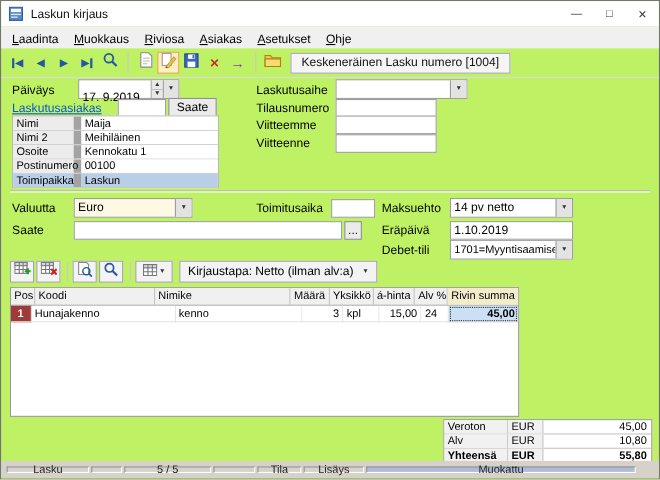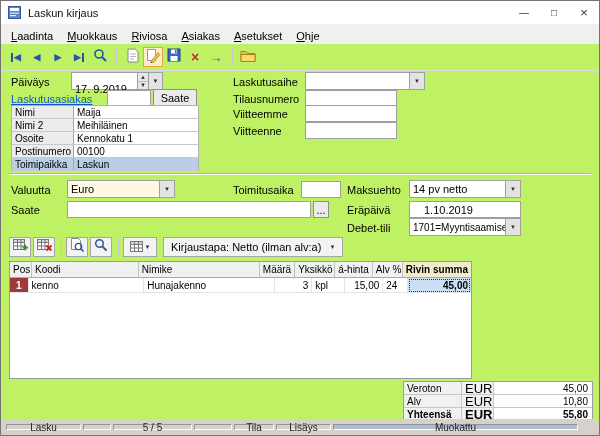--- a/index.html
+++ b/index.html
@@ -26,38 +26,38 @@
   .bar-left{border-left:2px solid #2456a4;padding-left:1px}
   .bar-right{border-right:2px solid #2456a4;padding-right:1px}
   .tb-sep{width:1px;height:18px;background:#c8c8c8;margin:0 5px}
   .x-glyph{color:#c03030;font-size:14px;font-weight:bold;line-height:1}
   .arrow-glyph{color:#7c3fc4;font-size:13px;font-weight:bold;line-height:1}
   .tb-status{height:19px;border:1px solid #a9a9a9;background:#f5f5f5;display:flex;align-items:center;padding:0 9px;font-size:11px;margin-left:5px;color:#111;white-space:nowrap}
 
   
   .lbl{position:absolute;font-size:11px;color:#000;white-space:nowrap}
   .link{color:#0a56c8;text-decoration:underline;cursor:pointer}
-  input.tfield{position:absolute;background:#fff;border:1px solid #9f9f9f;font-size:11px;padding:0 14px;font-family:inherit;height:17px;outline:none}
+  input.tfield{position:absolute;background:#fff;border:1px solid #9f9f9f;font-size:11px;padding:0 3px;font-family:inherit;height:17px;outline:none}
   .combo{position:absolute;background:#fff;border:1px solid #9f9f9f;height:18px;display:flex;align-items:stretch;font-size:11px}
   .combo .val{flex:1;display:flex;align-items:center;padding:0 3px;white-space:nowrap;overflow:hidden}
   .combo .arrow{width:15px;background:#e3e3e3;border-left:1px solid #9f9f9f;display:flex;align-items:center;justify-content:center;font-size:6px;color:#333}
   .combo.cream{background:#fdf9e3}
   .combo.small-text .val{font-size:10px}
   .datefield{position:absolute;left:70px;top:71px;width:92px;height:18px;background:#fff;border:1px solid #9f9f9f;display:flex;align-items:stretch;font-size:11px}
   .datefield .val{flex:1;display:flex;align-items:center;padding:16px 3px;white-space:nowrap}
   .spin{width:11px;display:flex;flex-direction:column;border-left:1px solid #9f9f9f}
   .spin div{flex:1;display:flex;align-items:center;justify-content:center;font-size:6px;line-height:1;background:#e8e8e8;color:#333;overflow:hidden}
   .spin div:first-child{border-bottom:1px solid #bbb}
   .datefield .arrow{width:14px;background:#e3e3e3;border-left:1px solid #9f9f9f;display:flex;align-items:center;justify-content:center;font-size:6px;color:#333}
   .btn{position:absolute;background:#ebebeb;border:1px solid #8f8f8f;font-size:11px;display:flex;align-items:center;justify-content:center;font-family:inherit}
 
   
   .cust{position:absolute;left:10px;top:104px;width:188px;border:1px solid #b2b2b2;border-bottom:none;background:#fff}
   .cust-row{display:flex;height:13px;border-bottom:1px solid #c9c9c9}
-  .cust-lab{width:62px;background:#ececec;border-right:1px solid #a3a3a3;font-size:10px;display:flex;align-items:center;padding:0 3px}
+  .cust-lab{width:62px;background:#ececec;border-right:7px solid #a3a3a3;font-size:10px;display:flex;align-items:center;padding:0 3px}
   .cust-val{flex:1;background:#fff;font-size:10px;display:flex;align-items:center;padding:0 3px}
   .cust-row.sel .cust-lab,.cust-row.sel .cust-val{background:#b9cfe8}
 
   .hsep{position:absolute;left:8px;right:8px;border-top:1px solid #b3b3b3;border-bottom:1px solid #fcfcfc}
 
   
   .rowsbar{position:absolute;top:234px;left:0;right:0;height:24px;display:flex;align-items:center;padding-left:8px}
   .rb-btn{width:22px;height:20px;border:1px solid #a5a5a5;background:#f3f3f3;display:flex;align-items:center;justify-content:center;margin-right:2px}
   .rb-btn.wide{width:34px;gap:2px}
   .rb-sep{width:1px;height:18px;background:#c8c8c8;margin:0 4px}
@@ -72,30 +72,30 @@
   .g-c{display:flex;align-items:center;font-size:10px;padding:0 3px;border-right:1px solid #e4e4e4;border-bottom:1px solid #e4e4e4;background:#fff;white-space:nowrap}
   .c-pos{width:22px;justify-content:center}
   .g-hc.c-pos{justify-content:flex-start}
   .c-koodi{width:148px}
   .c-nimike{width:168px}
   .c-maara{width:46px;justify-content:flex-end}
   .c-yks{width:40px}
   .c-hinta{width:48px;justify-content:flex-end}
   .c-alv{width:30px}
   .c-summa{width:80px;justify-content:flex-end;border-right:none}
-  .g-hc.c-summa{background:#f2ecca;font-weight:bold}
+  .g-hc.c-summa{background:#f2ecca;font-weight:normal}
   .g-c.pos-marker{background:#9e3a38;color:#fff;font-weight:bold}
   .g-c.sel{background:#cbdff5;outline:1px dotted #333;outline-offset:-2px;font-weight:bold}
 
   
   .summary{position:absolute;left:402px;top:380px;width:190px;border:1px solid #9c9c9c;background:#fff}
   .s-row{display:flex;height:13px;border-bottom:1px solid #c6c6c6}
   .s-row:last-child{border-bottom:none}
   .s-lab{width:58px;background:#f1f1f1;border-right:1px solid #c6c6c6;font-size:10px;display:flex;align-items:center;padding:0 3px}
-  .s-cur{width:32px;background:#f1f1f1;border-right:1px solid #c6c6c6;font-size:13px;display:flex;align-items:center;padding:0 3px}
+  .s-cur{width:32px;background:#f1f1f1;border-right:1px solid #c6c6c6;font-size:10px;display:flex;align-items:center;padding:0 3px}
   .s-val{flex:1;font-size:10px;display:flex;align-items:center;justify-content:flex-end;padding:0 4px}
   .s-row.total{font-weight:bold}
 
   
   .statusbar{position:absolute;left:0;right:0;bottom:0;height:16px;background:#d6d2ca;display:flex;align-items:stretch;padding:5px}
   .sb{border:1px solid;border-color:#949494 #fdfdfd #fdfdfd #949494;margin-right:2px;font-size:10px;display:flex;align-items:center;justify-content:center;color:#222;white-space:nowrap}
   .sb.blue{flex:1;background:#aebdd4;margin-right:16px}
 </style>
 </head>
 <body>
@@ -177,20 +177,21 @@
     <div class="tb-btn">
         <span class="arrow-glyph">→</span>
       </div>
     <div class="tb-sep"></div>
     <div class="tb-btn">
       <span><svg width="16" height="13" viewBox="0 0 16 13">
             <path d="M1 2.5 h5 l1.5 2 h7.5 v8 h-14 z" fill="#f4c64e" stroke="#a8821a"></path>
             <path d="M1 5.5 h14 v7 h-14 z" fill="#fbd96e" stroke="#a8821a"></path>
           </svg></span>
     </div>
+    <div class="tb-status">Keskeneräinen Lasku numero [1004]</div>
   </div>
 
   <span class="lbl" style="left:10px;top:75px">Päiväys</span>
   <div class="datefield">
     <span class="val">17. 9.2019</span>
     <span class="spin">
       <div>▲</div>
       <div>▼</div>
     </span>
     <span class="arrow">▼</span>
@@ -322,22 +323,22 @@
       <div class="g-hc c-koodi">Koodi</div>
       <div class="g-hc c-nimike">Nimike</div>
       <div class="g-hc c-maara">Määrä</div>
       <div class="g-hc c-yks">Yksikkö</div>
       <div class="g-hc c-hinta">á-hinta</div>
       <div class="g-hc c-alv">Alv %</div>
       <div class="g-hc c-summa">Rivin summa</div>
     </div>
     <div class="g-row">
       <div class="g-c c-pos pos-marker">1</div>
+      <div class="g-c c-nimike">Hunajakenno</div>
       <div class="g-c c-koodi">kenno</div>
-      <div class="g-c c-nimike">Hunajakenno</div>
       <div class="g-c c-maara">3</div>
       <div class="g-c c-yks">kpl</div>
       <div class="g-c c-hinta">15,00</div>
       <div class="g-c c-alv">24</div>
       <div class="g-c c-summa sel">45,00</div>
     </div>
   </div>
 
   <div class="summary">
     <div class="s-row">

